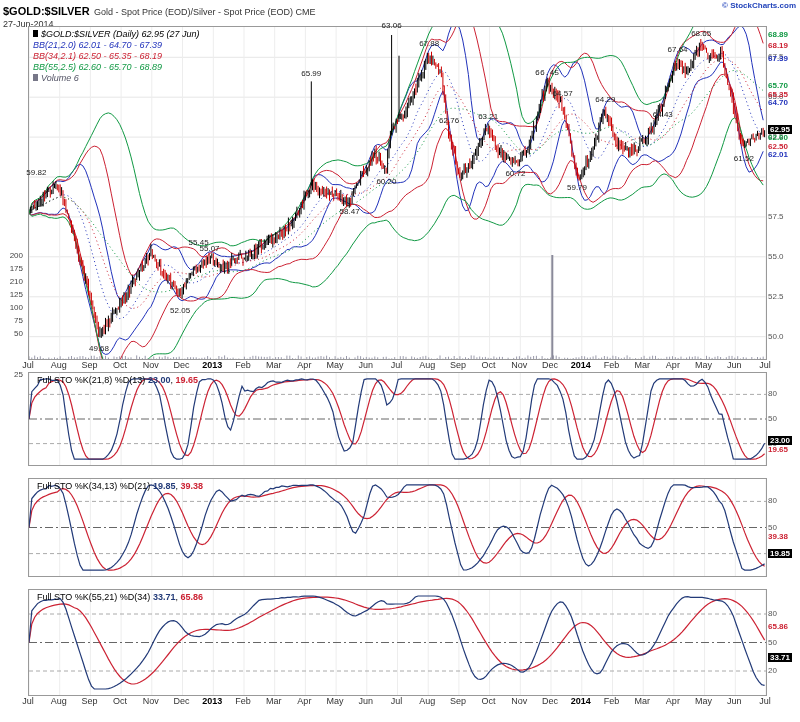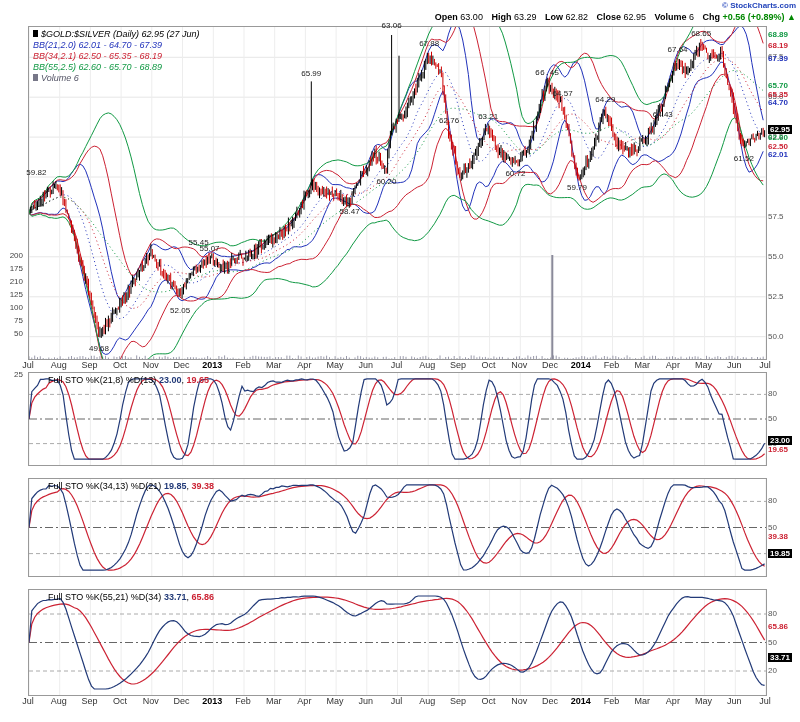--- a/index.html
+++ b/index.html
@@ -36,44 +36,36 @@
   #axR3{top:589px;height:105px;}
   .raxis span{position:absolute;left:0;white-space:nowrap;line-height:9px;}
   .raxis .gl{color:#555;}
   .raxis .tag{font-weight:bold;}
   .raxis .tagbox{background:#000;color:#fff;padding:0 2px;font-weight:bold;}
   
   .ann{position:absolute;font-size:8px;color:#222;transform:translateX(-50%);white-space:nowrap;line-height:8px;}
   .legend{position:absolute;top:2px;left:4px;font-size:9px;line-height:11px;font-style:italic;}
   .lrow{white-space:nowrap;}
   .licon{display:inline-block;width:5px;height:7px;margin-right:3px;}
-  .plegend{position:absolute;top:2px;left:19px;font-size:9px;white-space:nowrap;color:#000;}
+  .plegend{position:absolute;top:2px;left:8px;font-size:9px;white-space:nowrap;color:#000;}
 </style>
 </head>
 <body>
 
 <div class="page">
 
   <div class="header">
+    <div class="hleft">
+      <div>
+        <span class="sym">$GOLD:$SILVER</span>
+        <span class="desc">Gold - Spot Price (EOD)/Silver - Spot Price (EOD) CME</span>
+      </div>
+      <div class="date">27-Jun-2014</div>
+    </div>
     <div class="copy">© StockCharts.com</div>
-    <div class="quote">
-      <span class="ql">Open</span>
-      <span class="qv">63.00</span>
-      <span class="ql">High</span>
-      <span class="qv">63.29</span>
-      <span class="ql">Low</span>
-      <span class="qv">62.82</span>
-      <span class="ql">Close</span>
-      <span class="qv">62.95</span>
-      <span class="ql">Volume</span>
-      <span class="qv">6</span>
-      <span class="ql">Chg</span>
-      <span class="chg">+0.56 (+0.89%)</span>
-      <span class="chg">▲</span>
-    </div>
   </div>
 
   <div class="volaxis" id="volAxis">
       <span style="top: 225px;">200</span>
       <span style="top: 238px;">175</span>
       <span style="top: 251px;">210</span>
       <span style="top: 264px;">125</span>
       <span style="top: 277px;">100</span>
       <span style="top: 290px;">75</span>
       <span style="top: 303px;">50</span>

